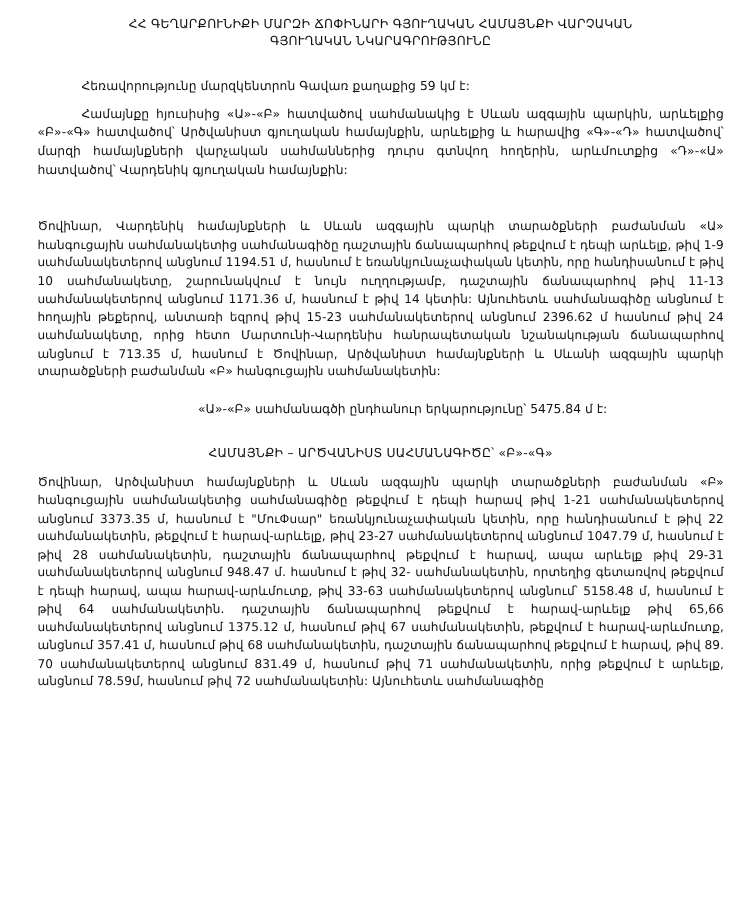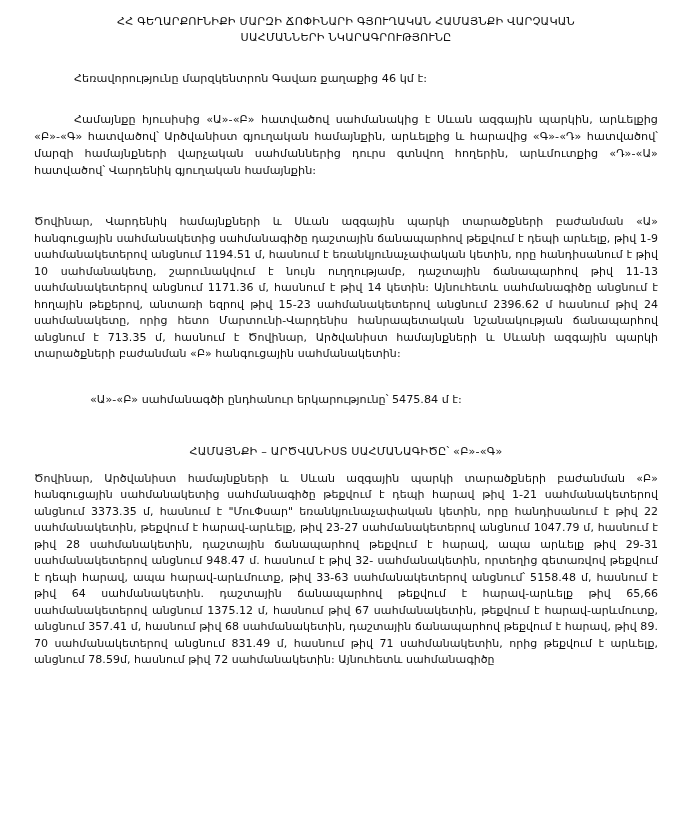--- a/index.html
+++ b/index.html
@@ -24,21 +24,21 @@
   .doc-title {
     text-align: center;
     font-size: 11.2px;
     line-height: 1.45;
     letter-spacing: 0.2px;
     margin: 0 4px 18px 4px;
     font-weight: normal;
   }
   .doc-title div { white-space: nowrap; }
   p.para {
-    margin: 16px 0 2px 0;
+    margin: 0 0 2px 0;
     font-size: 11.2px;
     line-height: 1.5;
     text-align: justify;
     text-indent: 40px;
     letter-spacing: 0.05px;
   }
   p.tight {
     margin: 0 0 1px 0;
   }
   .gap-sm { height: 7px; }
@@ -54,37 +54,37 @@
   .block {
     font-size: 11px;
     line-height: 1.5;
     text-align: justify;
     letter-spacing: 0.05px;
     margin: 0;
   }
   .quote-line {
     font-size: 11.2px;
     line-height: 1.5;
-    text-align: left;
-    margin: 16px;
+    text-align: center;
+    margin: 4px;
     padding-left: 40px;
   }
 </style>
 </head>
 <body>
 
 <div class="page">
 
   <div class="doc-title">
     <div>ՀՀ ԳԵՂԱՐՔՈՒՆԻՔԻ ՄԱՐԶԻ ՃՈՓԻՆԱՐԻ ԳՅՈՒՂԱԿԱՆ ՀԱՄԱՅՆՔԻ ՎԱՐՉԱԿԱՆ</div>
-    <div>ՍԱՀՄԱՆՆԵՐԻ ՆԿԱՐԱԳՐՈՒԹՅՈՒՆԸ</div>
+    <div>ԳՅՈՒՂԱԿԱՆ ՆԿԱՐԱԳՐՈՒԹՅՈՒՆԸ</div>
   </div>
 
   <div class="gap-sm"></div>
-  <p class="para tight">Հեռավորությունը մարզկենտրոն Գավառ քաղաքից  46 կմ  է:</p>
+  <p class="para tight">Հեռավորությունը մարզկենտրոն Գավառ քաղաքից  59 կմ  է:</p>
   <div class="gap-sm"></div>
   <p class="para">Համայնքը  հյուսիսից  «Ա»-«Բ»  հատվածով  սահմանակից  է  Սևան  ազգային  պարկին,  արևելքից  «Բ»-«Գ»  հատվածով՝  Արծվանիստ  գյուղական  համայնքին,  արևելքից   և  հարավից  «Գ»-«Դ»  հատվածով՝  մարզի  համայնքների  վարչական  սահմաններից  դուրս  գտնվող  հողերին,  արևմուտքից  «Դ»-«Ա»  հատվածով՝ Վարդենիկ գյուղական համայնքին:</p>
 
   <div class="gap-lg"></div>
 
 
   <div class="gap-md"></div>
 
   <p class="block lead">Ծովինար, Վարդենիկ համայնքների և Սևան ազգային պարկի տարածքների բաժանման «Ա» հանգուցային սահմանակետից  սահմանագիծը դաշտային ճանապարհով թեքվում է դեպի  արևելք,  թիվ  1-9  սահմանակետերով  անցնում  1194.51 մ,  հասնում է եռանկյունաչափական կետին, որը հանդիսանում է թիվ 10 սահմանակետը, շարունակվում է նույն ուղղությամբ,  դաշտային ճանապարհով թիվ 11-13 սահմանակետերով անցնում 1171.36 մ, հասնում է թիվ 14 կետին: Այնուհետև սահմանագիծը անցնում է հողային թեքերով, անտառի եզրով թիվ 15-23 սահմանակետերով անցնում 2396.62 մ հասնում թիվ 24 սահմանակետը, որից հետո Մարտունի-Վարդենիս հանրապետական նշանակության ճանապարհով անցնում է 713.35 մ, հասնում է Ծովինար, Արծվանիստ համայնքների և Սևանի ազգային պարկի տարածքների բաժանման «Բ» հանգուցային սահմանակետին:</p>
 

